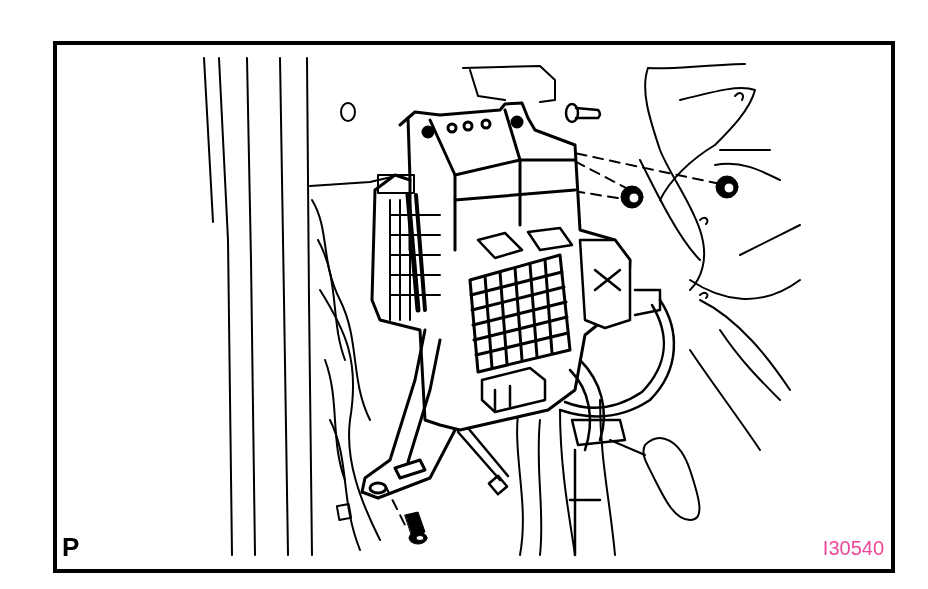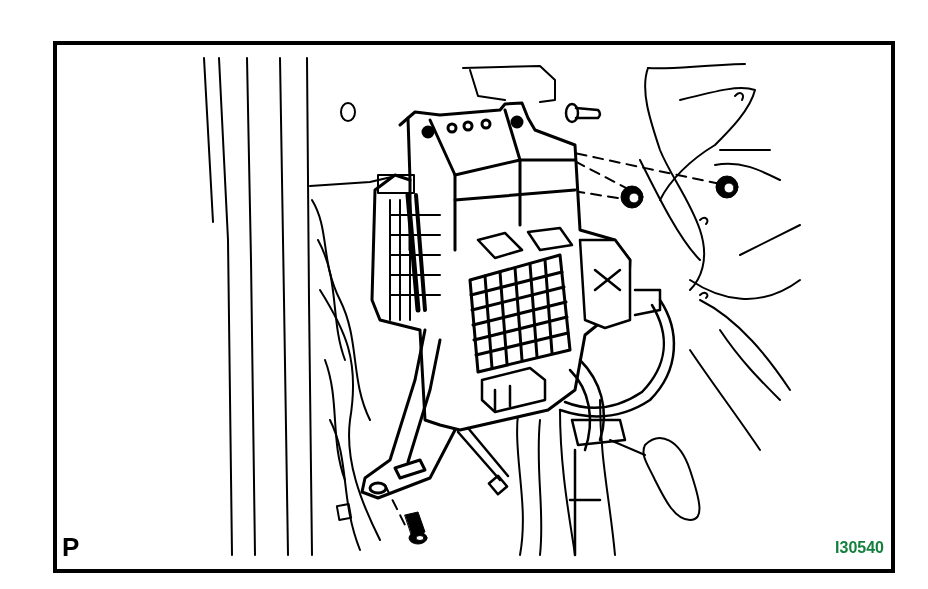--- a/index.html
+++ b/index.html
@@ -7,22 +7,22 @@
     .frame {
       position: absolute; left: 53px; top: 41px; width: 834px; height: 524px;
       border: 4px solid #000; background: #fff;
     }
     .art { position: absolute; left: 0; top: 0; width: 928px; height: 589px; }
     .label-p {
       position: absolute; left: 62px; top: 534px; font-size: 26px; font-weight: bold;
       color: #000; line-height: 26px;
     }
     .fig-id {
-      position: absolute; right: 44px; top: 537px; font-size: 16px; font-weight: bold;
-      color: #15803d; letter-spacing: 0px; line-height: 22px;
+      position: absolute; right: 44px; top: 537px; font-size: 20px; font-weight: normal;
+      color: #ec4899; letter-spacing: 0px; line-height: 22px;
     }
   </style>
 </head>
 <body>
 
 <div class="frame"></div>
 
 <svg class="art" viewBox="0 0 928 589" fill="none" stroke="#000" stroke-linecap="round" stroke-linejoin="round">
 
   <g stroke-width="2">

